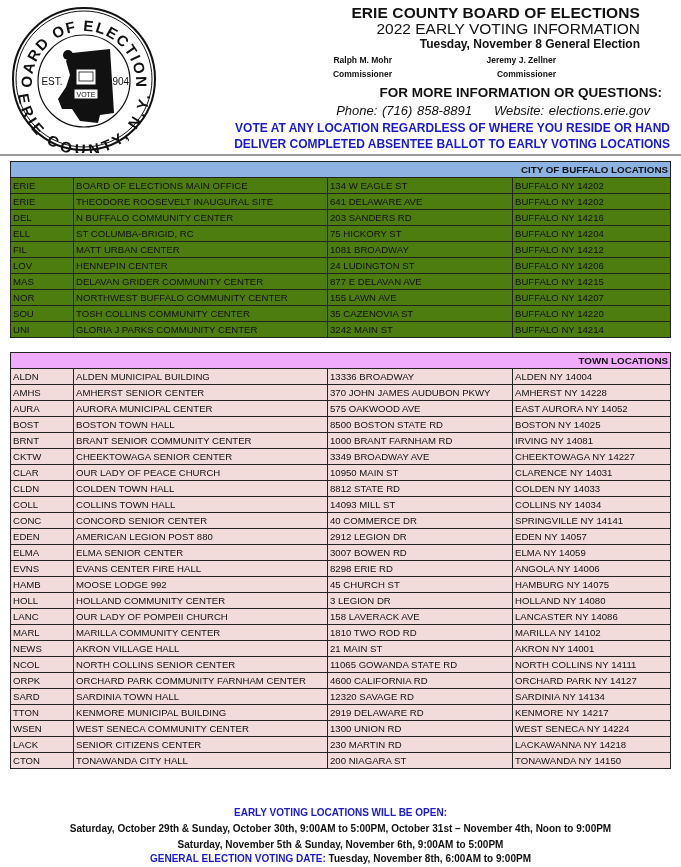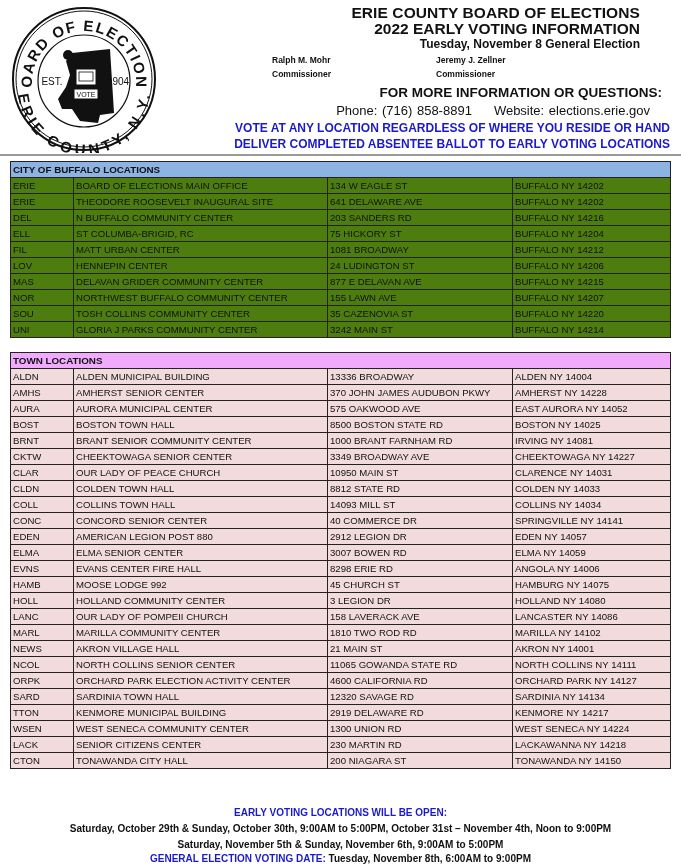--- a/index.html
+++ b/index.html
@@ -3,38 +3,38 @@
 <meta charset="utf-8">
 <style>
   * { box-sizing: border-box; margin: 0; padding: 0; }
   html, body { width: 681px; height: 867px; background: #ffffff; overflow: hidden; }
   body { position: relative; font-family: "Liberation Sans", sans-serif; color: #111; }
 
   .logo { position: absolute; left: 10px; top: 5px; width: 148px; height: 148px; }
 
   .hdr { position: absolute; left: 180px; width: 501px; text-align: right; }
   .title1 { top: 4px; font-size: 15.5px; font-weight: bold; letter-spacing: 0.1px; left: 200px; width: 440px; }
-  .title2 { top: 20px; font-size: 15.5px; font-weight: bold; left: 200px; width: 440px; }
+  .title2 { top: 20px; font-size: 15.5px; font-weight: normal; left: 200px; width: 440px; }
   .title3 { top: 37px; font-size: 12px; font-weight: bold; left: 200px; width: 440px; }
-  .comm { position: absolute; font-size: 8.5px; font-weight: bold; text-align: left; width: 120px; }
+  .comm { position: absolute; font-size: 8.5px; font-weight: bold; text-align: right; width: 120px; }
   .comm div { line-height: 14px; }
   .c1 { left: 272px; top: 53px; }
   .c2 { left: 436px; top: 53px; }
   .moreinfo { top: 85px; font-size: 13.5px; font-weight: bold; left: 202px; width: 460px; }
-  .phone { top: 103px; font-size: 13px; left: 190px; width: 460px; word-spacing: 1px; }
+  .phone { top: 103px; font-size: 13px; left: 190px; width: 460px; word-spacing: 1px; font-style: italic; }
   .phone .gap { display: inline-block; width: 22px; }
   .blue1 { top: 121px; font-size: 12px; font-weight: bold; color: #1a1acc; left: 180px; width: 490px; }
   .blue2 { top: 137px; font-size: 12px; font-weight: bold; color: #1a1acc; left: 180px; width: 490px; }
 
   .rule { position: absolute; left: 0; top: 154px; width: 681px; height: 2px; background: #9a9a9a; }
 
   table.loc { position: absolute; left: 10px; width: 660px; border-collapse: collapse; table-layout: fixed;
     font-family: "Liberation Sans", sans-serif; font-size: 9.6px; }
   table.loc td { border: 1px solid #222; height: 16px; padding: 0 2px; white-space: nowrap; overflow: hidden; line-height: 14px; }
-  table.loc td.sec { text-align: left; font-weight: bold; font-size: 9.8px; border: 1.5px solid #222; }
+  table.loc td.sec { text-align: right; font-weight: bold; font-size: 9.8px; border: 1.5px solid #222; }
   .city td { background: #4d7c0f; }
   .city td.sec { background: #8db3e2; }
   .town td { background: #f2dcdb; }
   .town td.sec { background: #f0abfc; }
   col.c-code { width: 63px; }
   col.c-name { width: 254px; }
   col.c-addr { width: 185px; }
   col.c-city { width: 158px; }
 
   .foot { position: absolute; left: 0; width: 681px; text-align: center; font-weight: bold; font-size: 10px; }
@@ -289,21 +289,21 @@
         <td>AKRON NY 14001</td>
       </tr>
       <tr>
         <td>NCOL</td>
         <td>NORTH COLLINS  SENIOR CENTER</td>
         <td>11065 GOWANDA STATE RD</td>
         <td>NORTH COLLINS NY 14111</td>
       </tr>
       <tr>
         <td>ORPK</td>
-        <td>ORCHARD PARK ELECTION ACTIVITY CENTER</td>
+        <td>ORCHARD PARK COMMUNITY FARNHAM CENTER</td>
         <td>4600 CALIFORNIA RD</td>
         <td>ORCHARD PARK NY 14127</td>
       </tr>
       <tr>
         <td>SARD</td>
         <td>SARDINIA TOWN HALL</td>
         <td>12320 SAVAGE RD</td>
         <td>SARDINIA NY 14134</td>
       </tr>
       <tr>

